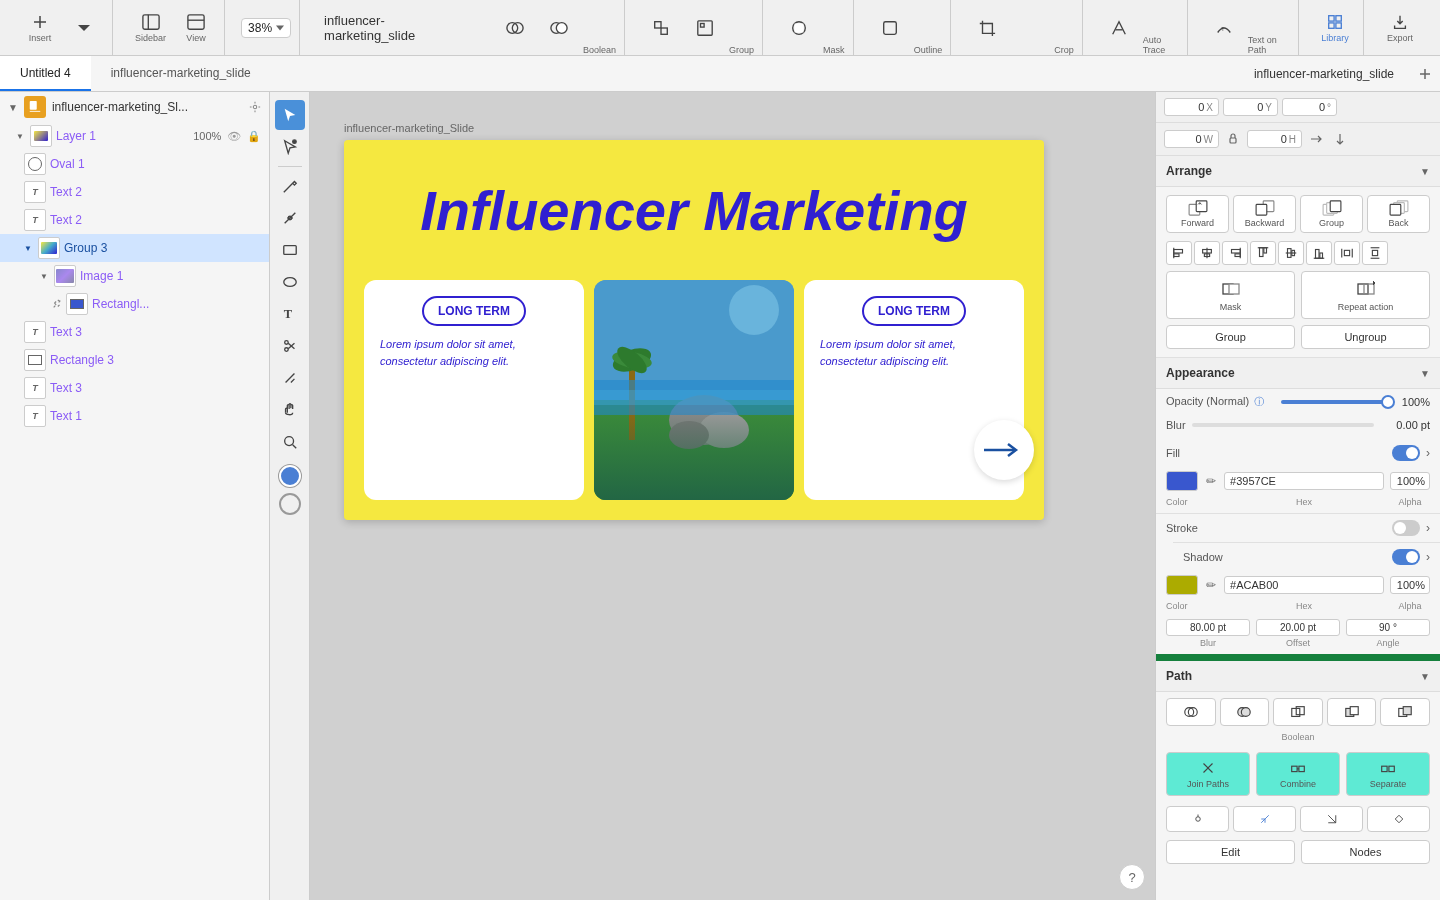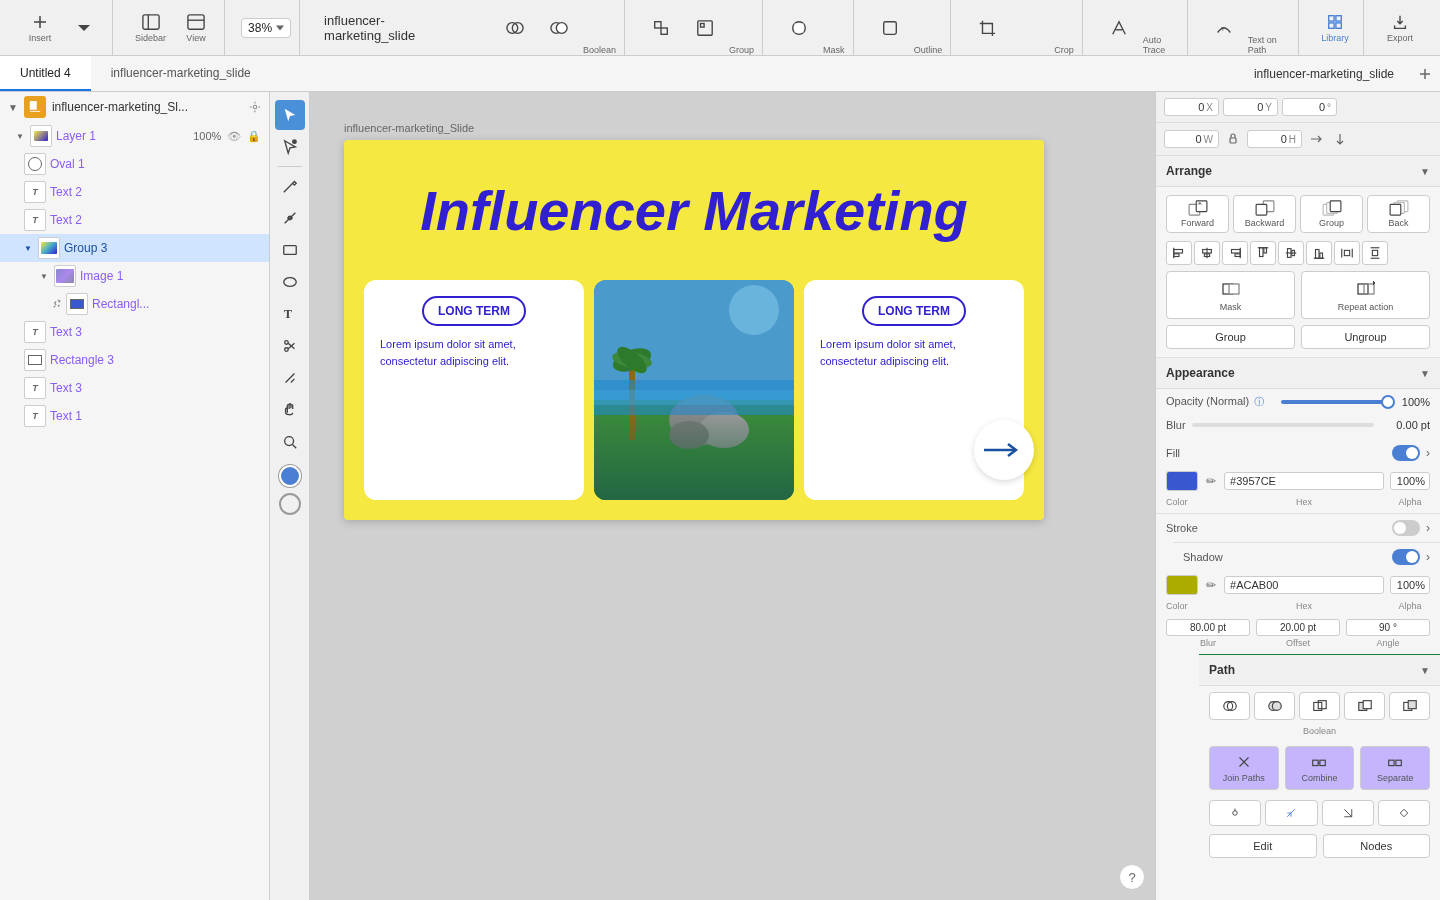--- a/index.html
+++ b/index.html
@@ -58,21 +58,21 @@
     .slide-label { font-size: 11px; color: #666; margin-bottom: 6px; }
     .slide-frame { width: 700px; height: 380px; background: #f5e840; border-radius: 4px; position: relative; overflow: hidden; box-shadow: 0 2px 8px rgba(0,0,0,0.2); }
 
     
     .slide-title { position: absolute; top: 40px; left: 40px; right: 40px; text-align: center; font-size: 56px; font-weight: 900; font-style: italic; color: #3020d0; line-height: 1.1; }
     .slide-cards { position: absolute; top: 140px; left: 20px; right: 20px; bottom: 20px; display: flex; gap: 10px; }
     .slide-card-left { flex: 1; background: white; border-radius: 12px; padding: 16px; display: flex; flex-direction: column; }
     .slide-card-center { width: 200px; border-radius: 12px; overflow: hidden; flex-shrink: 0; }
     .slide-card-right { flex: 1; background: white; border-radius: 12px; padding: 16px; display: flex; flex-direction: column; }
     .card-badge { display: inline-block; padding: 6px 14px; border: 2px solid #3020d0; border-radius: 20px; font-size: 12px; font-weight: 700; color: #3020d0; margin-bottom: 10px; align-self: center; }
-    .card-text { font-size: 11px; color: #3020d0; line-height: 1.5; }
+    .card-text { font-size: 11px; color: #3020d0; font-style: italic; line-height: 1.5; }
     .arrow-circle { position: absolute; bottom: 40px; right: 10px; width: 60px; height: 60px; background: white; border-radius: 50%; display: flex; align-items: center; justify-content: center; box-shadow: 0 2px 6px rgba(0,0,0,0.15); }
 
     
     .beach-img { width: 100%; height: 100%; background: linear-gradient(180deg, #5599cc 30%, #44aacc 50%, #228866 80%, #336633 100%); display: flex; align-items: center; justify-content: center; position: relative; overflow: hidden; }
     .beach-img::after { content: ''; position: absolute; bottom: 0; left: 0; right: 0; height: 40%; background: linear-gradient(180deg, transparent, #226644); }
 
     
     .right-panel { width: 285px; background: #f5f5f5; border-left: 1px solid #ccc; display: flex; flex-direction: column; flex-shrink: 0; overflow-y: auto; }
     .coords-row { display: flex; align-items: center; gap: 4px; padding: 6px 8px; background: #f0f0f0; border-bottom: 1px solid #ddd; }
     .coord-field { display: flex; align-items: center; gap: 2px; background: #fff; border: 1px solid #ccc; border-radius: 3px; padding: 2px 5px; min-width: 55px; }
@@ -124,26 +124,26 @@
     .color-sublabel { font-size: 9px; color: #888; }
 
     .stroke-row { display: flex; align-items: center; gap: 6px; padding: 6px 10px; border-top: 1px solid #e0e0e0; }
     .shadow-row { display: flex; align-items: center; gap: 6px; padding: 6px 10px; border-top: 1px solid #e0e0e0; margin-left: 17px; }
     .shadow-offset-row { display: flex; gap: 6px; padding: 2px 10px 6px; }
     .shadow-offset-field { flex: 1; }
     .shadow-field-label { font-size: 9px; color: #888; display: block; text-align: center; margin-top: 2px; }
     .num-field { background: #fff; border: 1px solid #ccc; border-radius: 3px; padding: 2px 4px; font-size: 11px; color: #333; width: 100%; text-align: center; }
 
     
-    .path-section { border-top: 1px solid #15803d; margin-left: 43px; }
+    .path-section { border-top: 7px solid #15803d; }
     .path-grid { display: grid; grid-template-columns: repeat(5, 1fr); gap: 4px; padding: 6px 10px; }
     .path-btn { display: flex; align-items: center; justify-content: center; height: 28px; background: #fff; border: 1px solid #ccc; border-radius: 4px; cursor: pointer; }
     .path-boolean-label { font-size: 9px; color: #888; text-align: center; padding: 0 10px 4px; }
     .path-ops { display: grid; grid-template-columns: repeat(3, 1fr); gap: 6px; padding: 6px 10px; }
-    .path-op-btn { display: flex; flex-direction: column; align-items: center; gap: 2px; padding: 6px 4px; background: #c4b5fd; border: 1px solid #ccc; border-radius: 4px; cursor: pointer; font-size: 9px; color: #555; }
+    .path-op-btn { display: flex; flex-direction: column; align-items: center; gap: 2px; padding: 6px 4px; background: #5eead4; border: 1px solid #ccc; border-radius: 4px; cursor: pointer; font-size: 9px; color: #555; }
     .path-edit-row { display: grid; grid-template-columns: repeat(4, 1fr); gap: 4px; padding: 4px 10px; }
     .path-edit-btn { display: flex; align-items: center; justify-content: center; height: 26px; background: #fff; border: 1px solid #ccc; border-radius: 4px; cursor: pointer; font-size: 10px; color: #555; }
 
     .help-btn { position: absolute; bottom: 10px; right: 10px; width: 26px; height: 26px; border-radius: 50%; background: #fff; border: 1px solid #ccc; display: flex; align-items: center; justify-content: center; cursor: pointer; font-size: 13px; color: #666; }
   </style>
 </head>
 <body>
 
 <div class="toolbar">
   <div class="toolbar-group">

